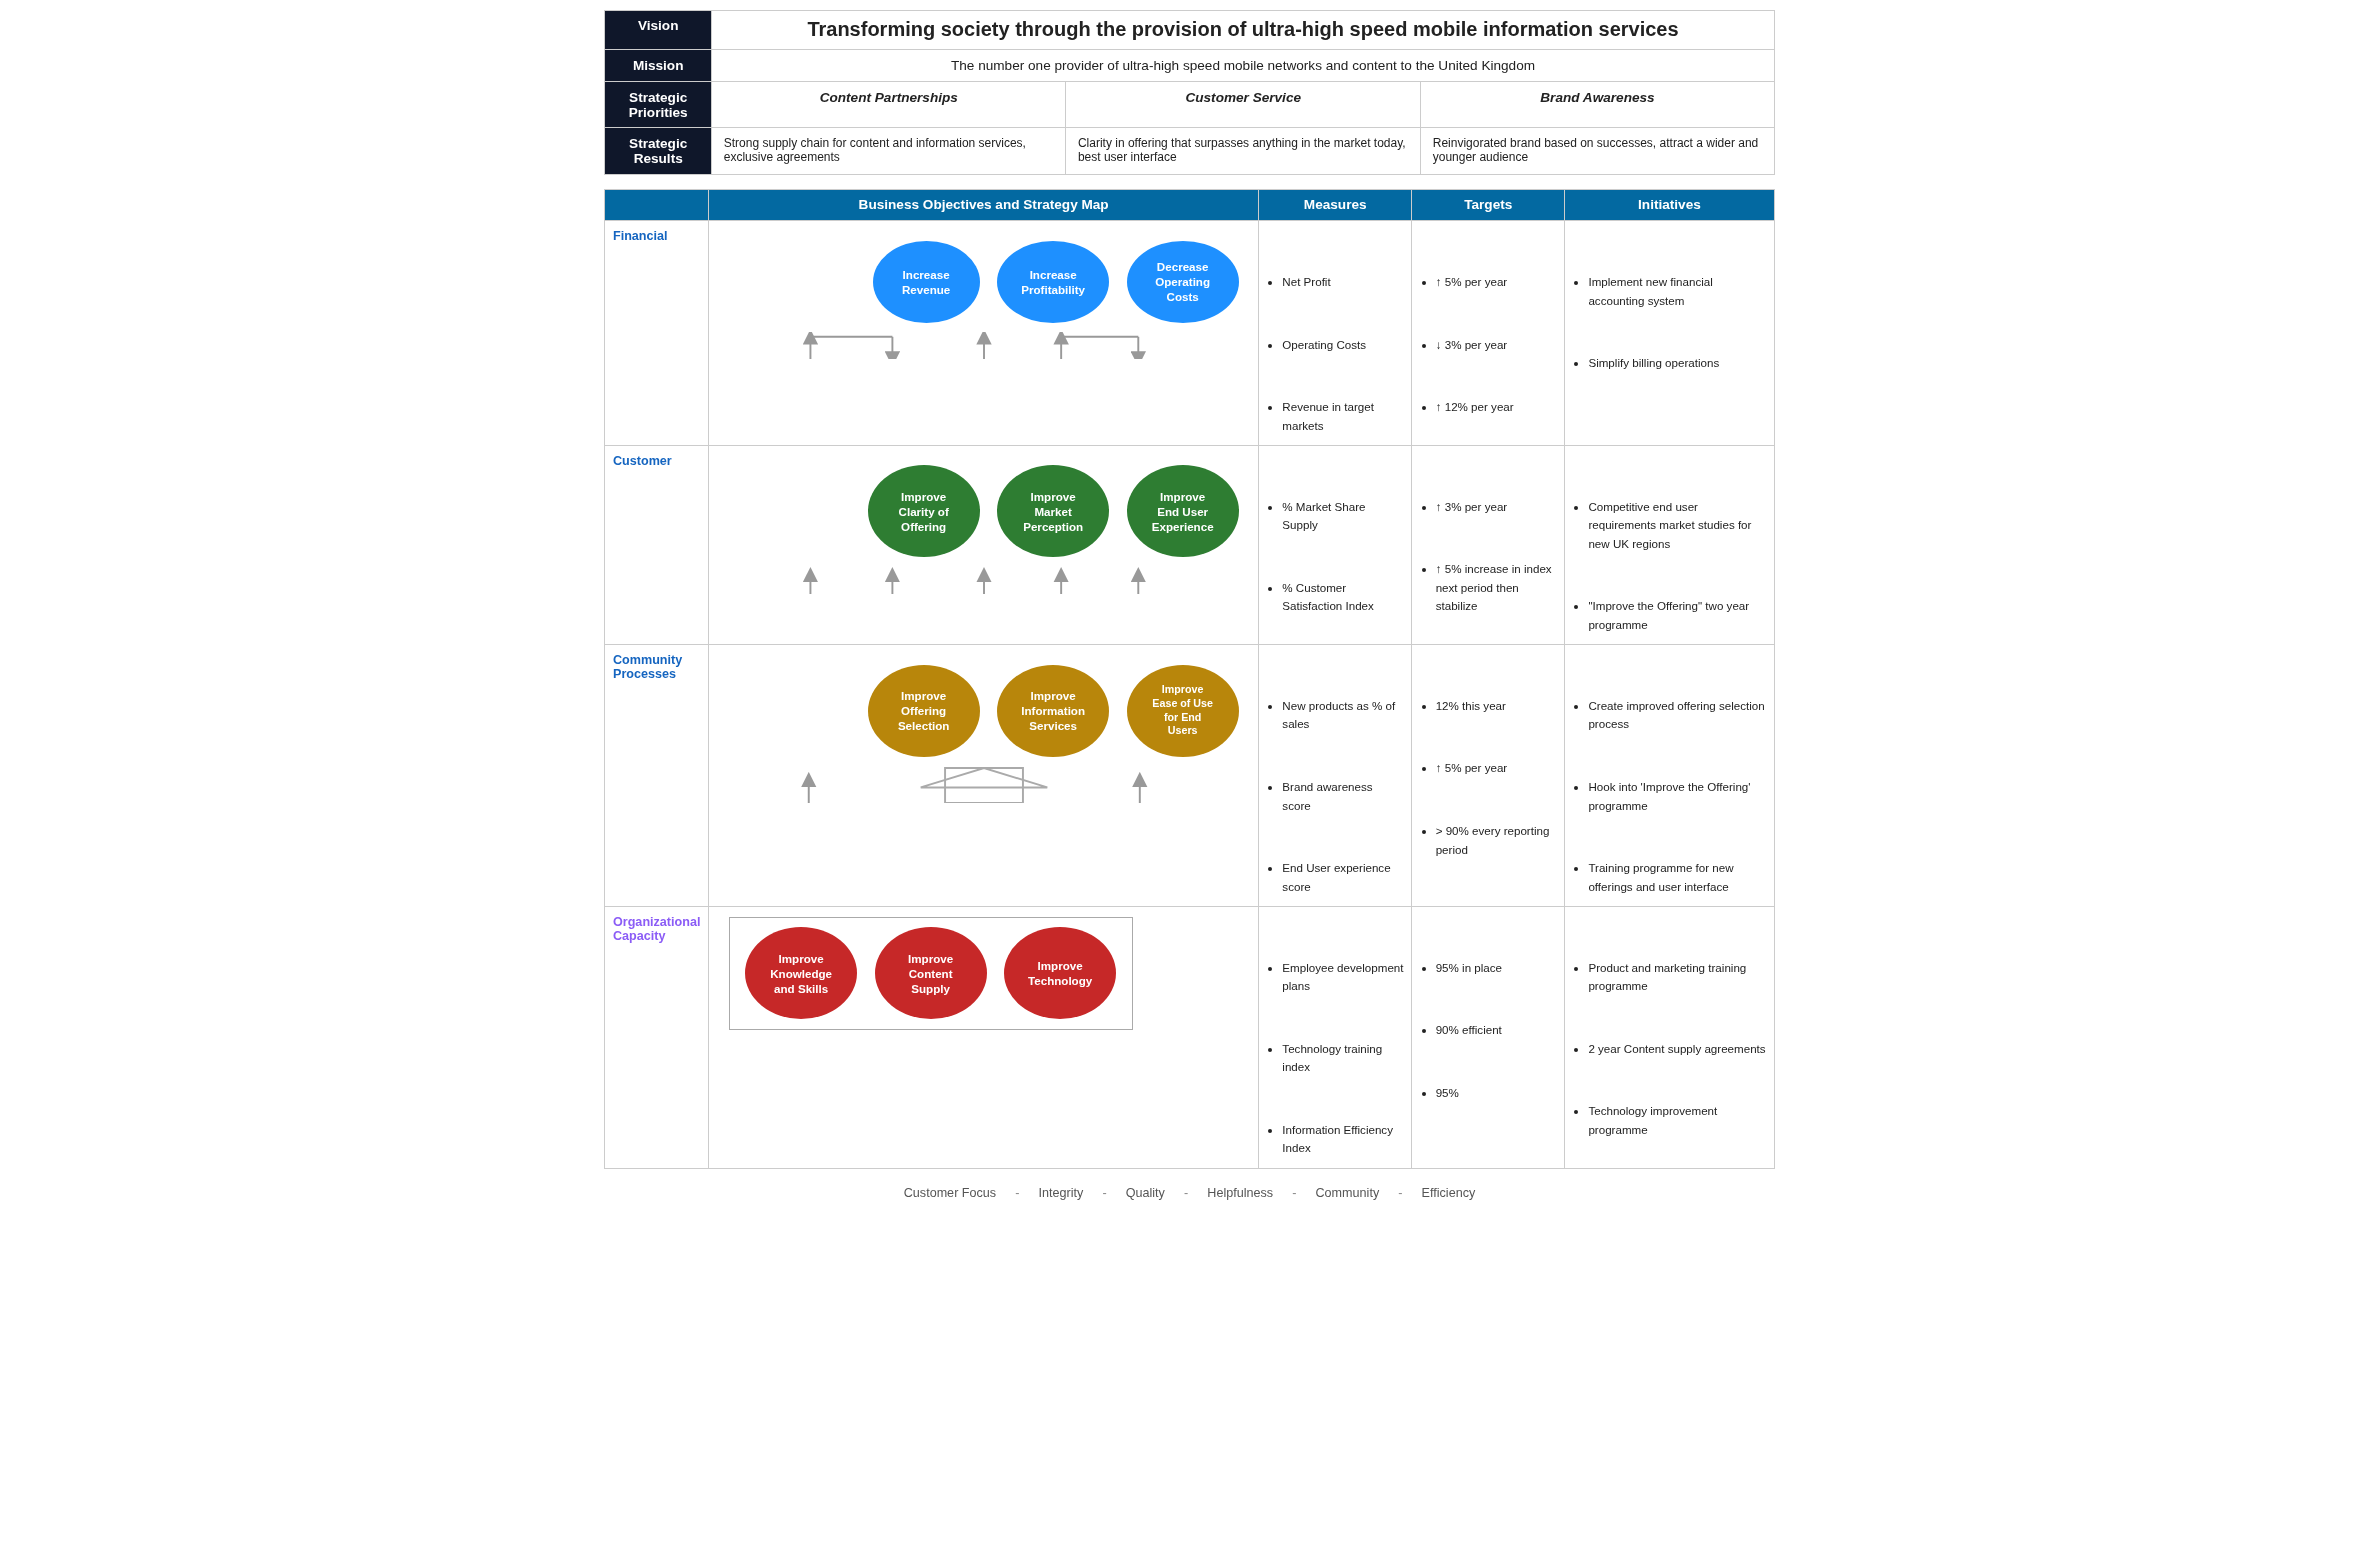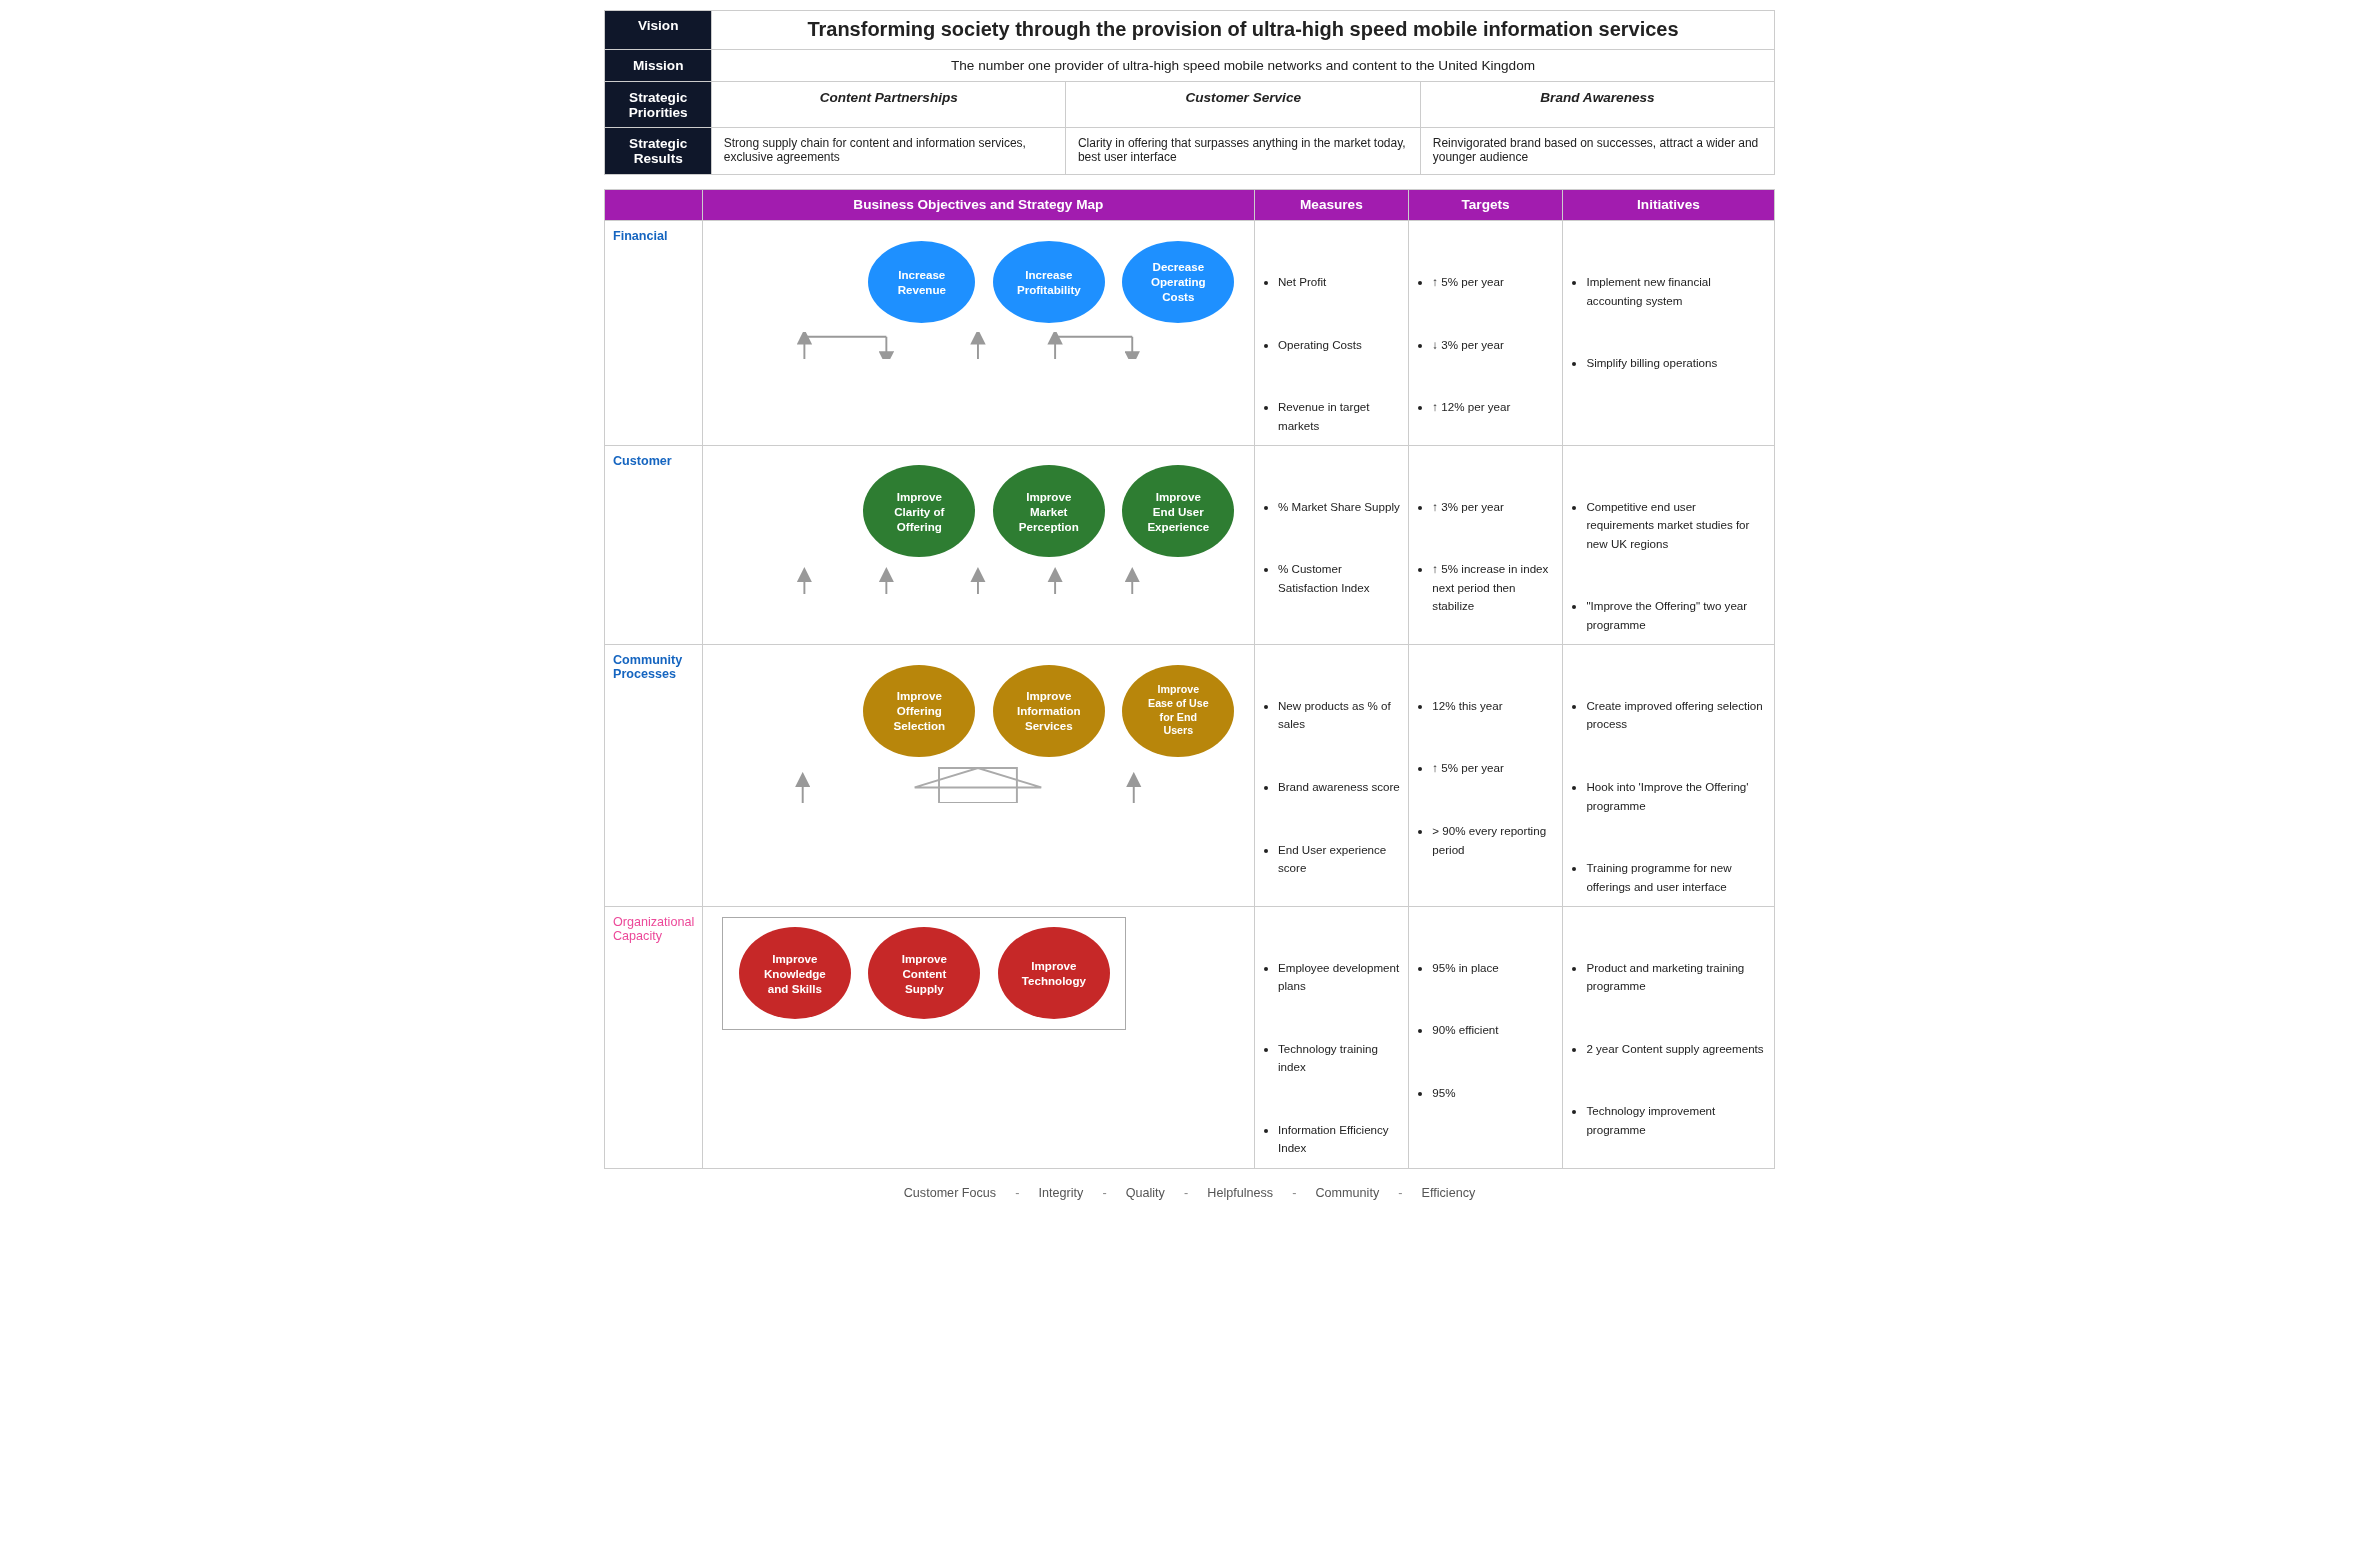--- a/index.html
+++ b/index.html
@@ -11,21 +11,21 @@
     .top-table td, .top-table th { border: 1px solid #ccc; padding: 7.8px 11.6px; vertical-align: top; }
     .label-cell { background: #0f172a; color: #fff; font-weight: bold; text-align: center; width: 107px; font-size: 13.6px; }
     .vision-cell { text-align: center; font-weight: bold; font-size: 20px; }
     .mission-cell { text-align: center; font-size: 13.6px; }
     .priority-cell { text-align: center; font-style: italic; font-weight: bold; font-size: 13.6px; }
     .result-cell { font-size: 12px; }
 
     
     .main-table { width: 100%; border-collapse: collapse; }
     .main-table td, .main-table th { border: 1px solid #ccc; vertical-align: top; padding: 7.8px; }
-    .header-blue { background: #a21caf; color: #fff; text-align: center; font-weight: bold; font-size: 13.6px; padding: 9.7px 7.8px; }
+    .header-blue { background: #0369a1; color: #fff; text-align: center; font-weight: bold; font-size: 13.6px; padding: 9.7px 7.8px; }
     .map-row { display: flex; justify-content: flex-end; align-items: center; gap: 17.5px; padding: 9.7px 0; }
 
     
     .ellipse { border-radius: 50%; display: flex; align-items: center; justify-content: center; text-align: center; font-weight: bold; color: #fff; font-size: 11.6px; line-height: 1.3; cursor: default; }
     .ellipse-blue { background: #1E90FF; width: 107px; height: 78px; }
     .ellipse-green { background: #2E7D32; width: 112px; height: 87px; }
     .ellipse-gold { background: #B8860B; width: 112px; height: 87px; }
     .ellipse-red { background: #C62828; width: 112px; height: 87px; }
 
     
@@ -221,21 +221,21 @@
         <ul id="int-initiatives">
               <li>Create improved offering selection process</li>
               <li>Hook into 'Improve the Offering' programme</li>
               <li>Training programme for new offerings and user interface</li>
             </ul>
       </td>
     </tr>
 
     <tr>
       <td class="section-td">
-        <span style="font-weight:normal;color:#ec4899;font-size:12.6px;white-space:pre-line;">Organizational
+        <span style="font-weight:bold;color:#8b5cf6;font-size:12.6px;white-space:pre-line;">Organizational
 Capacity</span>
       </td>
       <td style="padding:9.7px 19.4px;">
         <div style="border: 1.9px solid #aaa; display:inline-flex; gap:17.5px; padding:9.7px 15.5px;">
           <div class="ellipse ellipse-red" style="width:112px;height:92px;font-size:11.6px;">Improve<br>Knowledge<br>and Skills</div>
           <div class="ellipse ellipse-red" style="width:112px;height:92px;font-size:11.6px;">Improve<br>Content<br>Supply</div>
           <div class="ellipse ellipse-red" style="width:112px;height:92px;font-size:11.6px;">Improve<br>Technology</div>
         </div>
       </td>
       <td class="data-cell">

